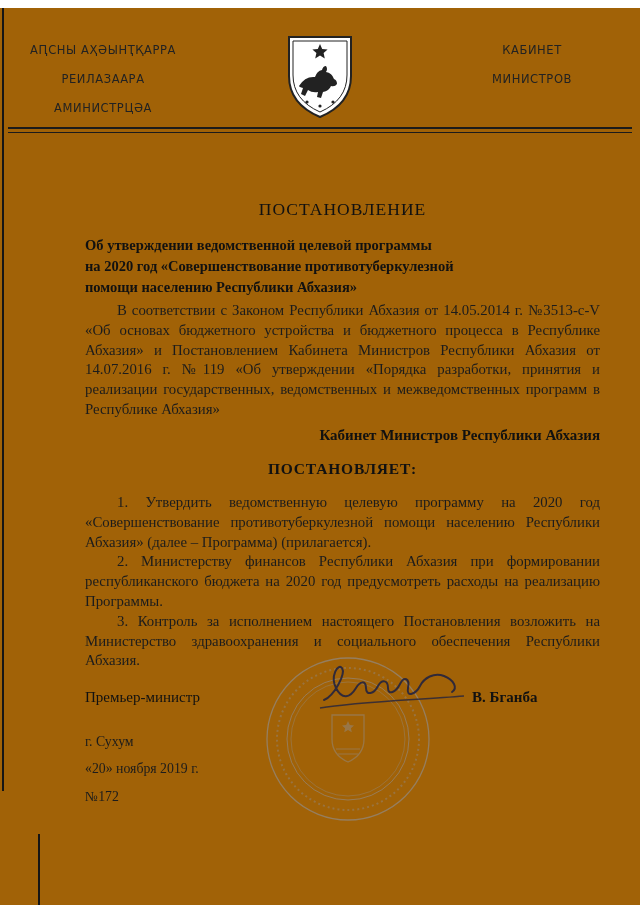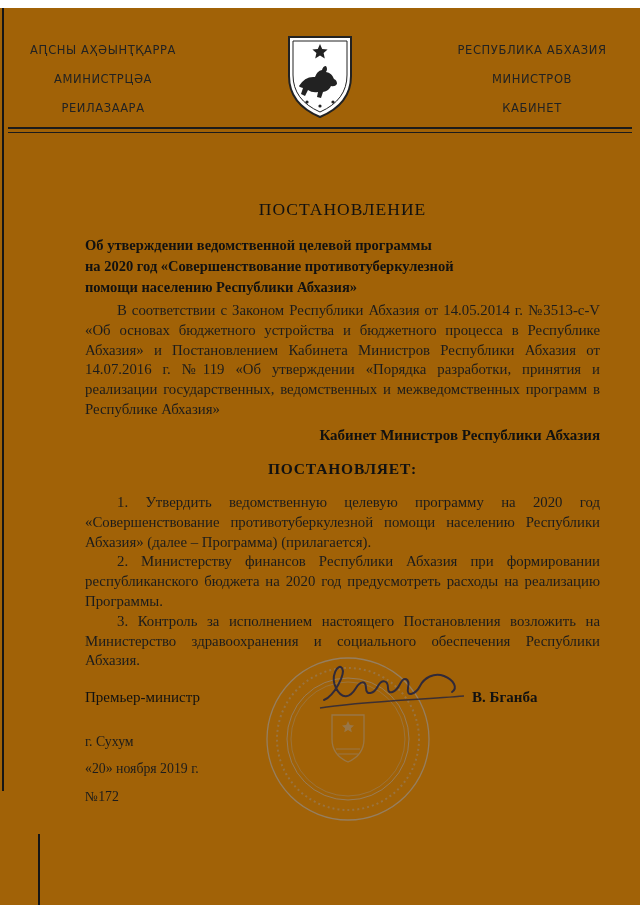--- a/index.html
+++ b/index.html
@@ -82,40 +82,39 @@
 </head>
 <body>
 
 <div class="page">
 
   <div class="scan-line-top"></div>
   <div class="scan-line-bottom"></div>
 
   <div class="hdr-left">
     <div>АԤСНЫ АҲӘЫНҬҚАРРА</div>
+    <div>РЕИЛАЗААРА</div>
     <div>АМИНИСТРЦӘА</div>
-    <div>РЕИЛАЗААРА</div>
   </div>
 
   <div class="emblem">
     <svg viewBox="0 0 70 86" width="70" height="86" aria-hidden="true">
       <path d="M4,3 H66 V42 Q66,70 35,83 Q4,70 4,42 Z" fill="#ffffff" stroke="#222" stroke-width="2"></path>
       <path d="M8,7 H62 V41 Q62,66 35,78 Q8,66 8,41 Z" fill="none" stroke="#222" stroke-width="1"></path>
       <path d="M35,10 l2.2,5 5.4,0.5 -4,3.6 1.2,5.3 -4.8,-2.8 -4.8,2.8 1.2,-5.3 -4,-3.6 5.4,-0.5 Z" fill="#222"></path>
       <path d="M14,52 q6,-10 16,-9 q2,-6 7,-7 q1,-4 4,-4 q2,3 0,6 q6,1 8,7 q3,1 3,5 q-2,3 -6,2 q-2,5 -8,6 l-2,6 -4,-1 1,-5 q-6,1 -10,-2 l-3,6 -4,-2 2,-6 q-4,-1 -4,-2 Z" fill="#222"></path>
       <circle cx="22" cy="68" r="1.6" fill="#222"></circle>
       <circle cx="35" cy="72" r="1.6" fill="#222"></circle>
       <circle cx="48" cy="68" r="1.6" fill="#222"></circle>
     </svg>
   </div>
 
   <div class="hdr-right">
-    <div>РЕСПУБЛИКА АБХАЗИЯ</div>
+    <div>КАБИНЕТ</div>
     <div>МИНИСТРОВ</div>
-    <div>КАБИНЕТ</div>
   </div>
 
   <div class="double-rule"></div>
 
   <div class="doc-title">ПОСТАНОВЛЕНИЕ</div>
 
   <div class="doc-subtitle">
     <div>Об утверждении ведомственной целевой программы</div>
     <div>на 2020 год «Совершенствование противотуберкулезной</div>
     <div>помощи населению Республики Абхазия»</div>

